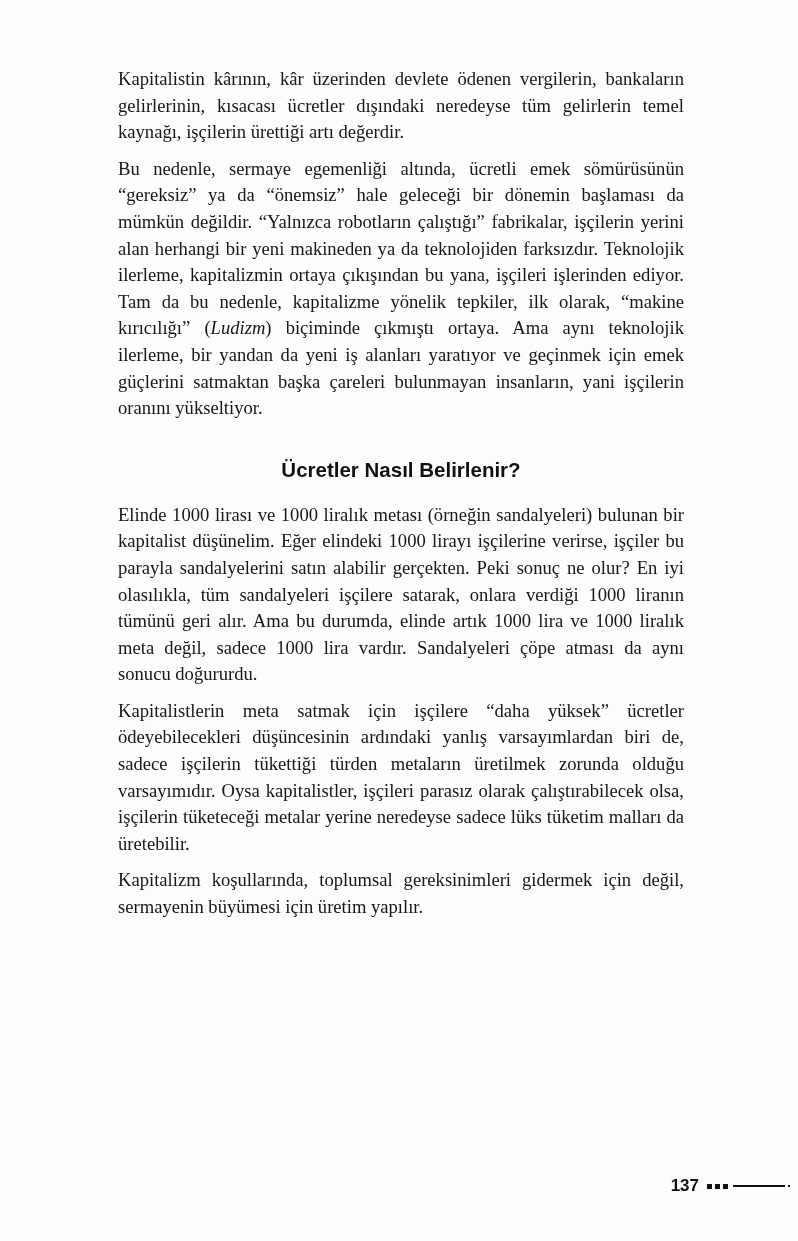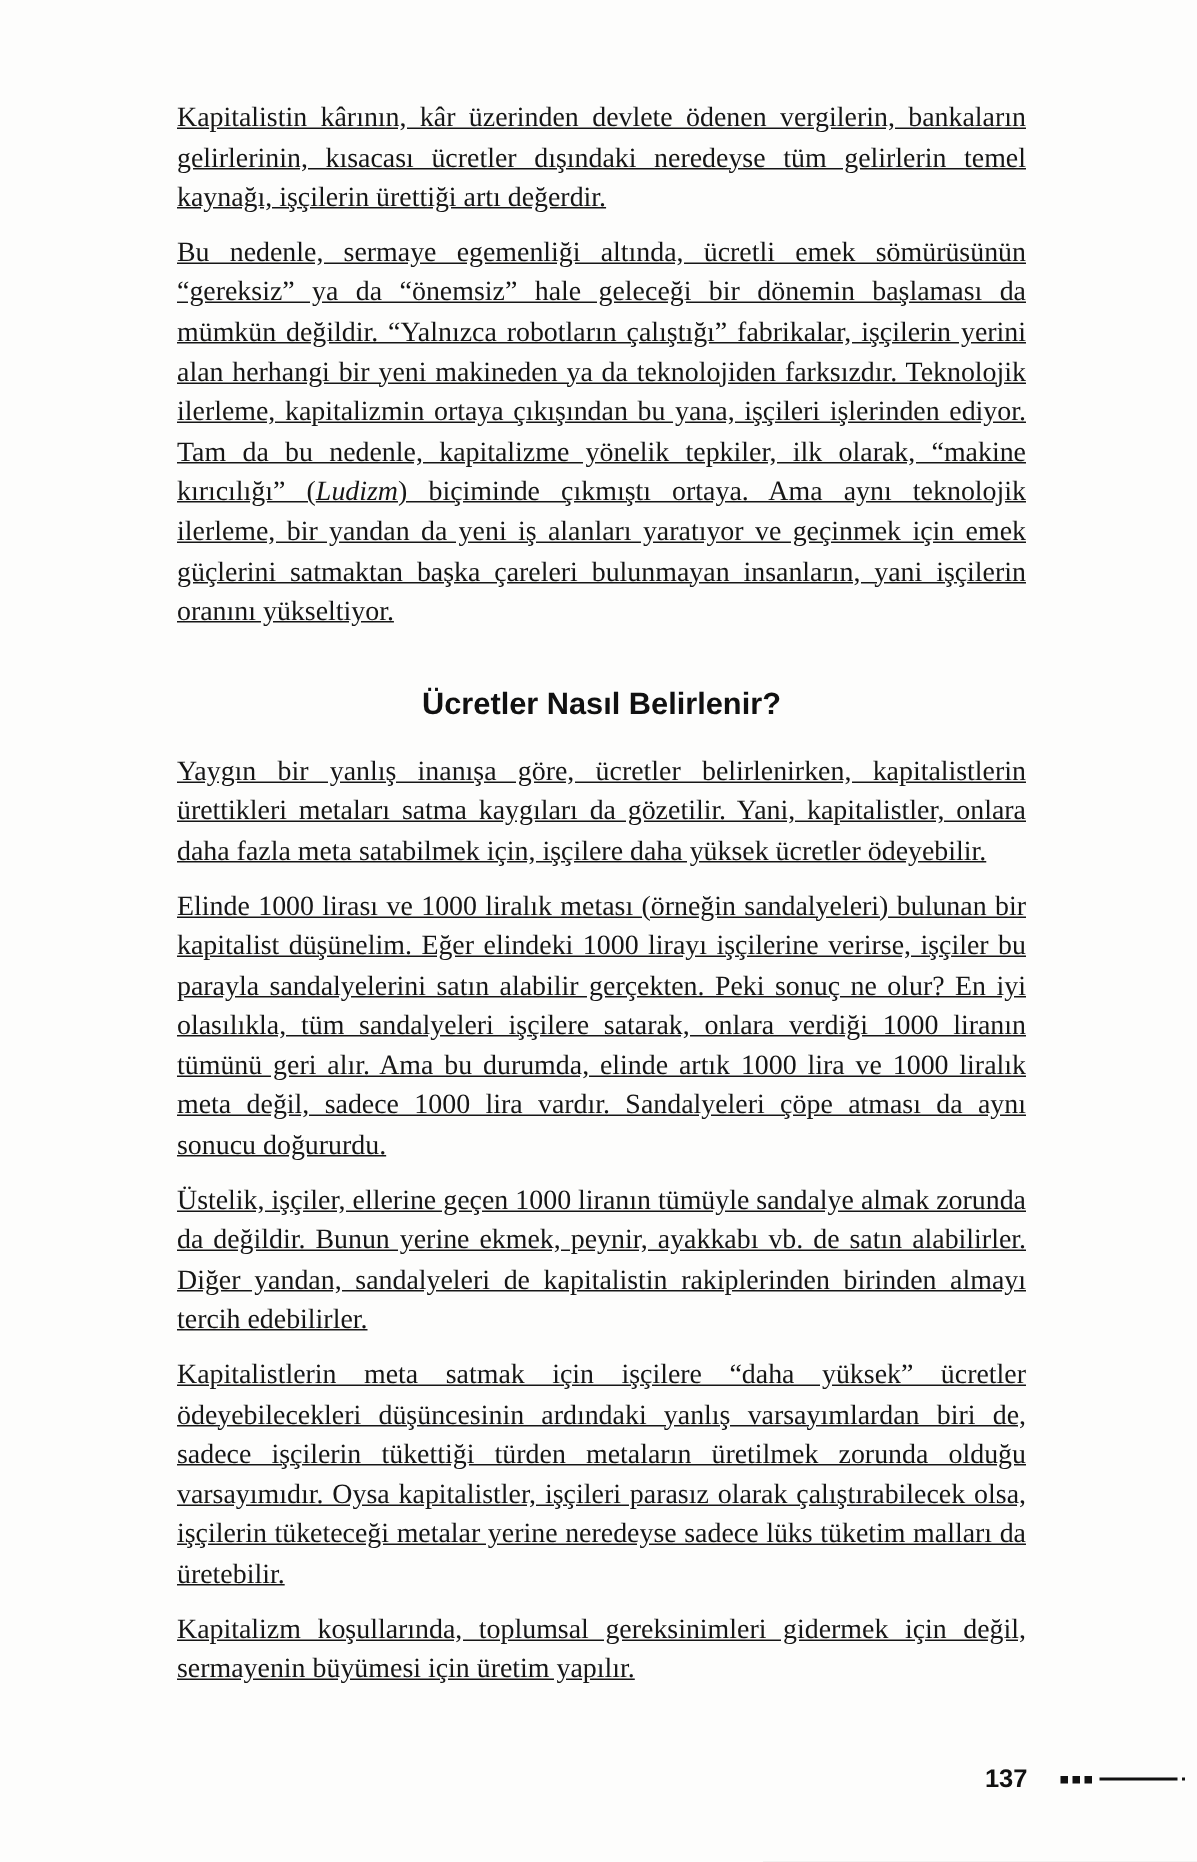--- a/index.html
+++ b/index.html
@@ -22,41 +22,40 @@
     top: 66px;
     width: 566px;
   }
   .body-para {
     font-family: "Liberation Serif", "DejaVu Serif", serif;
     font-size: 18.6px;
     line-height: 26.6px;
     text-align: justify;
     margin: 0 0 10px 0;
     color: #161616;
-    text-decoration: underline;
   }
   .body-para .italic {
     font-style: italic;
   }
   .section-heading {
     font-family: "Liberation Sans", "DejaVu Sans", sans-serif;
     font-weight: bold;
     font-size: 20.5px;
     line-height: 24px;
     margin: 36px 0 20px 0;
     color: #111;
     text-align: center;
   }
   .footer {
     position: absolute;
     right: 8px;
     top: 1176px;
     display: flex;
     align-items: center;
-    gap: 18px;
+    gap: 4px;
   }
   .page-number {
     font-family: "Liberation Sans", "DejaVu Sans", sans-serif;
     font-weight: bold;
     font-size: 17px;
     color: #111;
     margin-right: 4px;
   }
   .ornament {
     display: flex;
@@ -90,26 +89,24 @@
 <div class="page">
 
   <div class="content">
 
     <p class="body-para">Kapitalistin kârının, kâr üzerinden devlete ödenen vergilerin, bankaların gelirlerinin, kısacası ücretler dışındaki neredeyse tüm gelirlerin temel kaynağı, işçilerin ürettiği artı değerdir.</p>
 
     <p class="body-para"><span>Bu nedenle, sermaye egemenliği altında, ücretli emek sömürüsünün “gereksiz” ya da “önemsiz” hale geleceği bir dönemin başlaması da mümkün değildir. “Yalnızca robotların çalıştığı” fabrikalar, işçilerin yerini alan herhangi bir yeni makineden ya da teknolojiden farksızdır. Teknolojik ilerleme, kapitalizmin ortaya çıkışından bu yana, işçileri işlerinden ediyor. Tam da bu nedenle, kapitalizme yönelik tepkiler, ilk olarak, “makine kırıcılığı” (</span><span class="italic">Ludizm</span><span>) biçiminde çıkmıştı ortaya. Ama aynı teknolojik ilerleme, bir yandan da yeni iş alanları yaratıyor ve geçinmek için emek güçlerini satmaktan başka çareleri bulunmayan insanların, yani işçilerin oranını yükseltiyor.</span></p>
 
     <h2 class="section-heading">Ücretler Nasıl Belirlenir?</h2>
 
-    <p class="body-para">Yaygın bir yanlış inanışa göre, ücretler belirlenirken, kapitalistlerin ürettikleri metaları satma kaygıları da gözetilir. Yani, kapitalistler, onlara daha fazla meta satabilmek için, işçilere daha yüksek ücretler ödeyebilir.</p>
 
 
     <p class="body-para">Elinde 1000 lirası ve 1000 liralık metası (örneğin sandalyeleri) bulunan bir kapitalist düşünelim. Eğer elindeki 1000 lirayı işçilerine verirse, işçiler bu parayla sandalyelerini satın alabilir gerçekten. Peki sonuç ne olur? En iyi olasılıkla, tüm sandalyeleri işçilere satarak, onlara verdiği 1000 liranın tümünü geri alır. Ama bu durumda, elinde artık 1000 lira ve 1000 liralık meta değil, sadece 1000 lira vardır. Sandalyeleri çöpe atması da aynı sonucu doğururdu.</p>
 
-    <p class="body-para">Üstelik, işçiler, ellerine geçen 1000 liranın tümüyle sandalye almak zorunda da değildir. Bunun yerine ekmek, peynir, ayakkabı vb. de satın alabilirler. Diğer yandan, sandalyeleri de kapitalistin rakiplerinden birinden almayı tercih edebilirler.</p>
 
     <p class="body-para">Kapitalistlerin meta satmak için işçilere “daha yüksek” ücretler ödeyebilecekleri düşüncesinin ardındaki yanlış varsayımlardan biri de, sadece işçilerin tükettiği türden metaların üretilmek zorunda olduğu varsayımıdır. Oysa kapitalistler, işçileri parasız olarak çalıştırabilecek olsa, işçilerin tüketeceği metalar yerine neredeyse sadece lüks tüketim malları da üretebilir.</p>
 
     <p class="body-para">Kapitalizm koşullarında, toplumsal gereksinimleri gidermek için değil, sermayenin büyümesi için üretim yapılır.</p>
 
   </div>
 
   <div class="footer">
     <span class="page-number">137</span>
     <span class="ornament">

